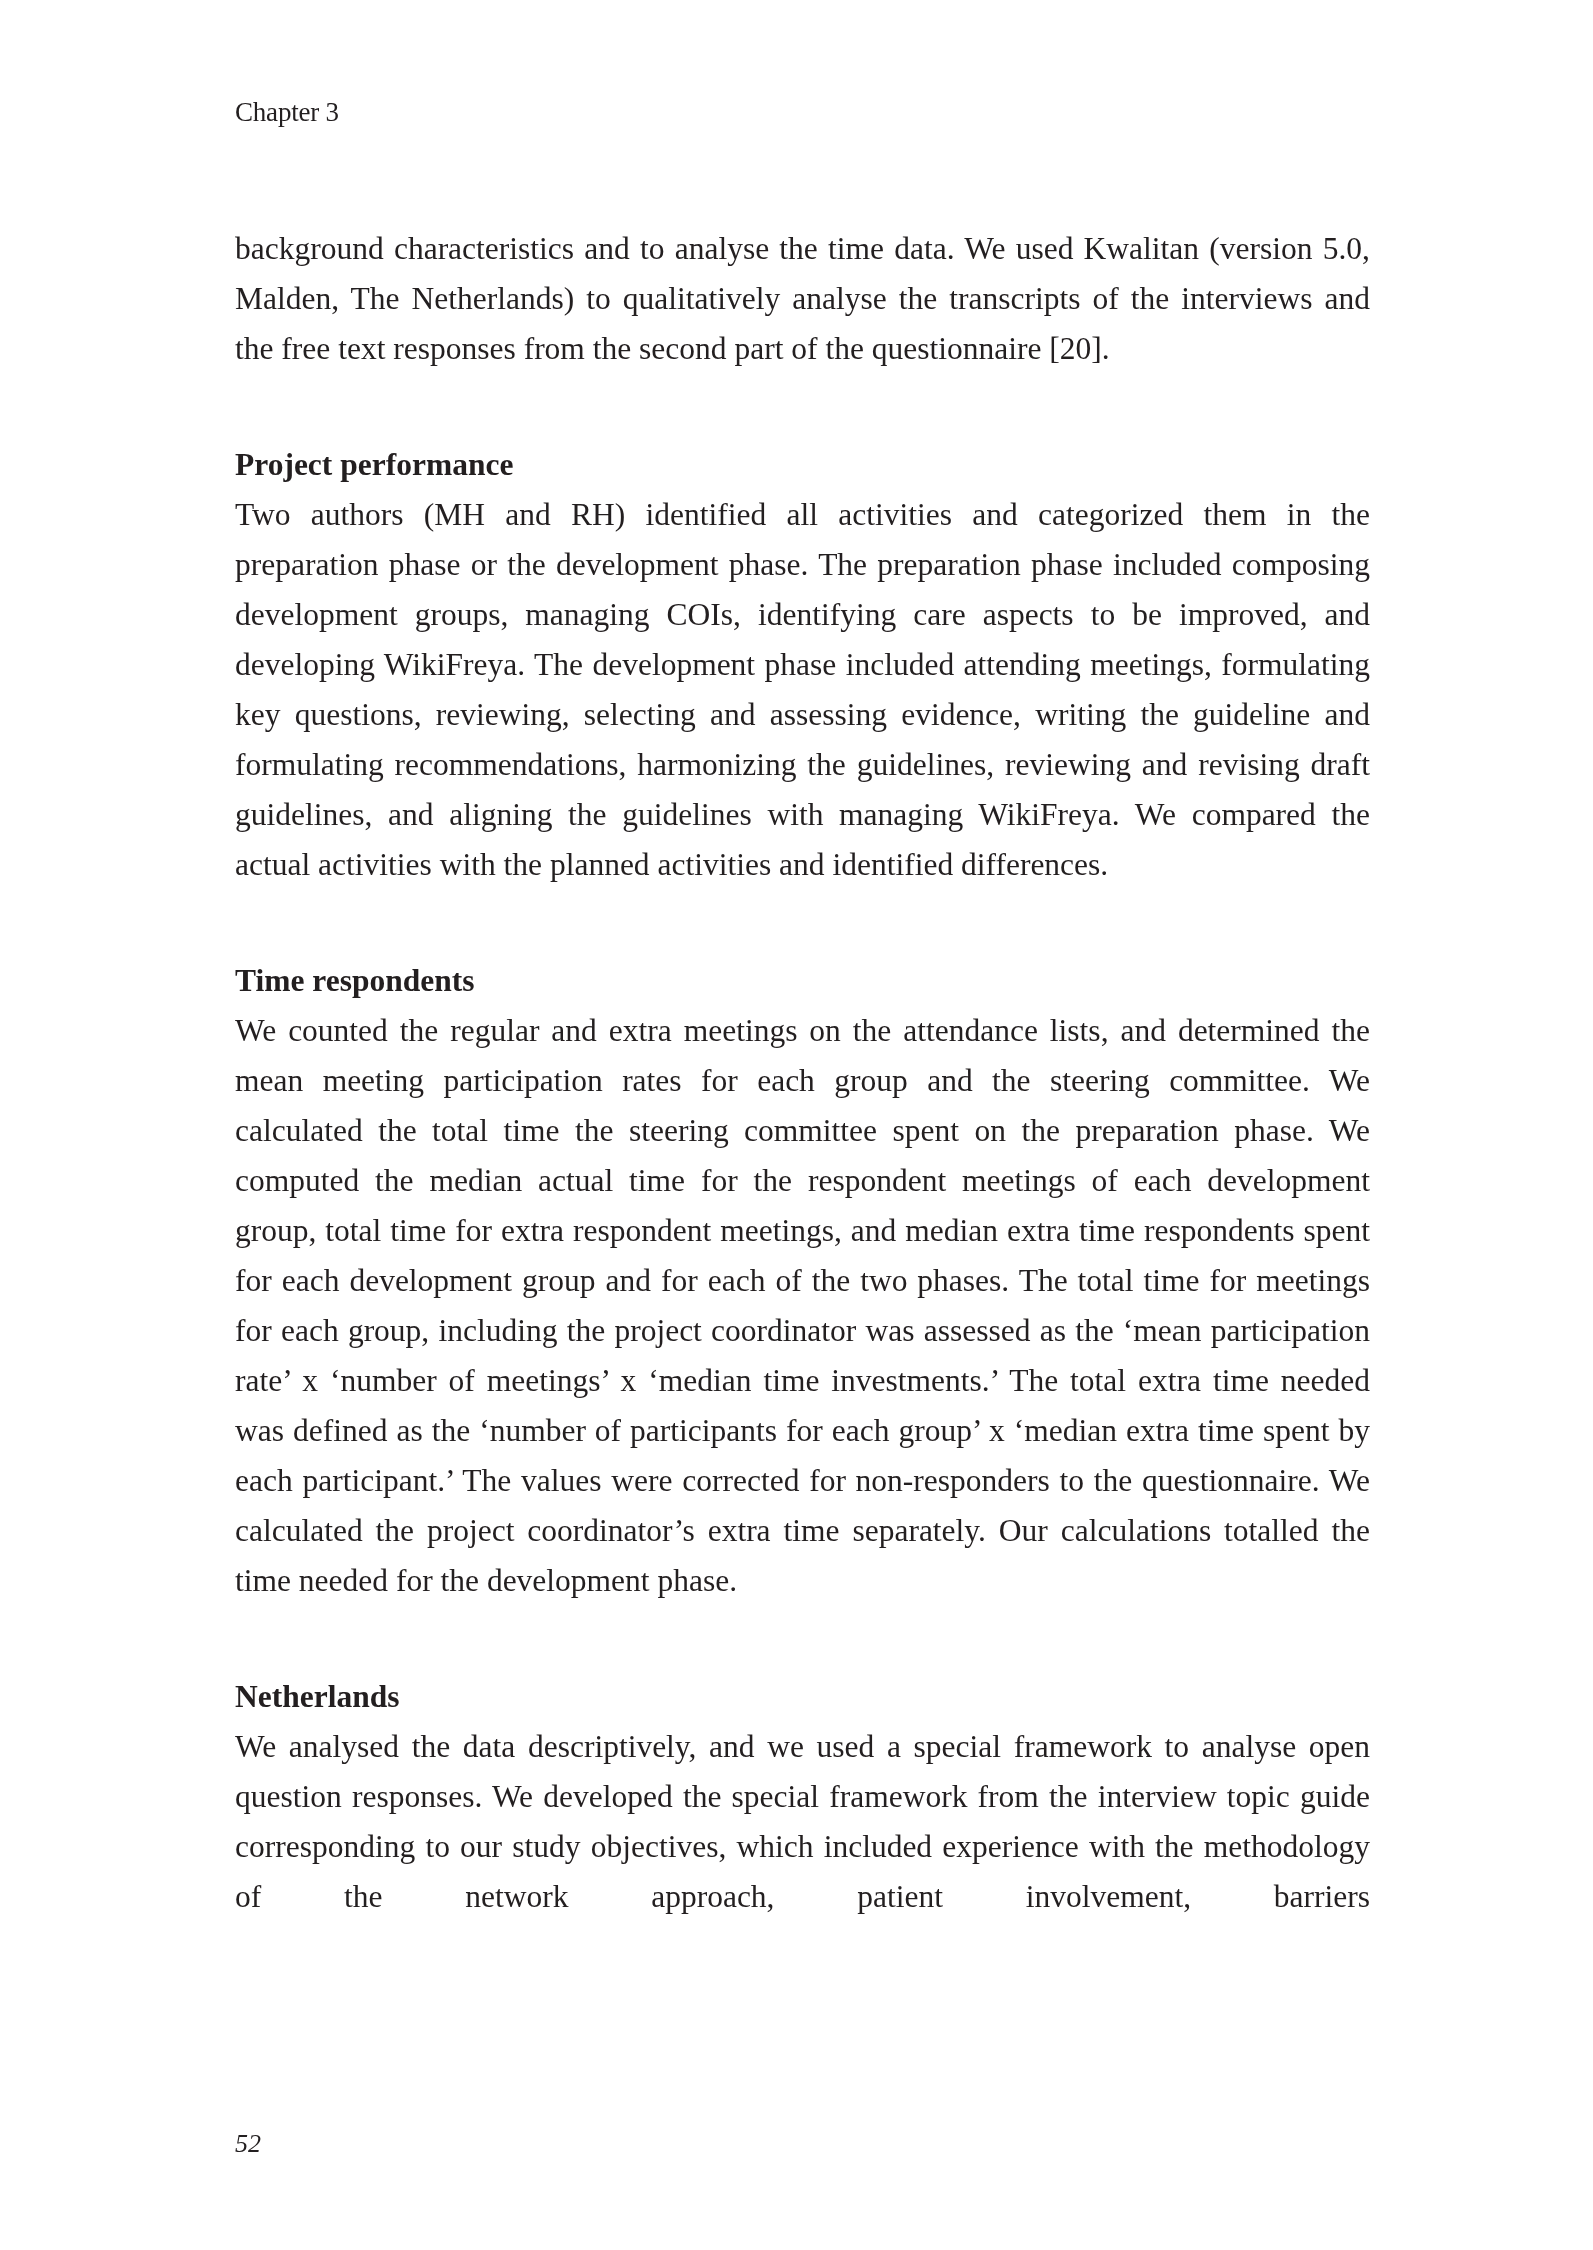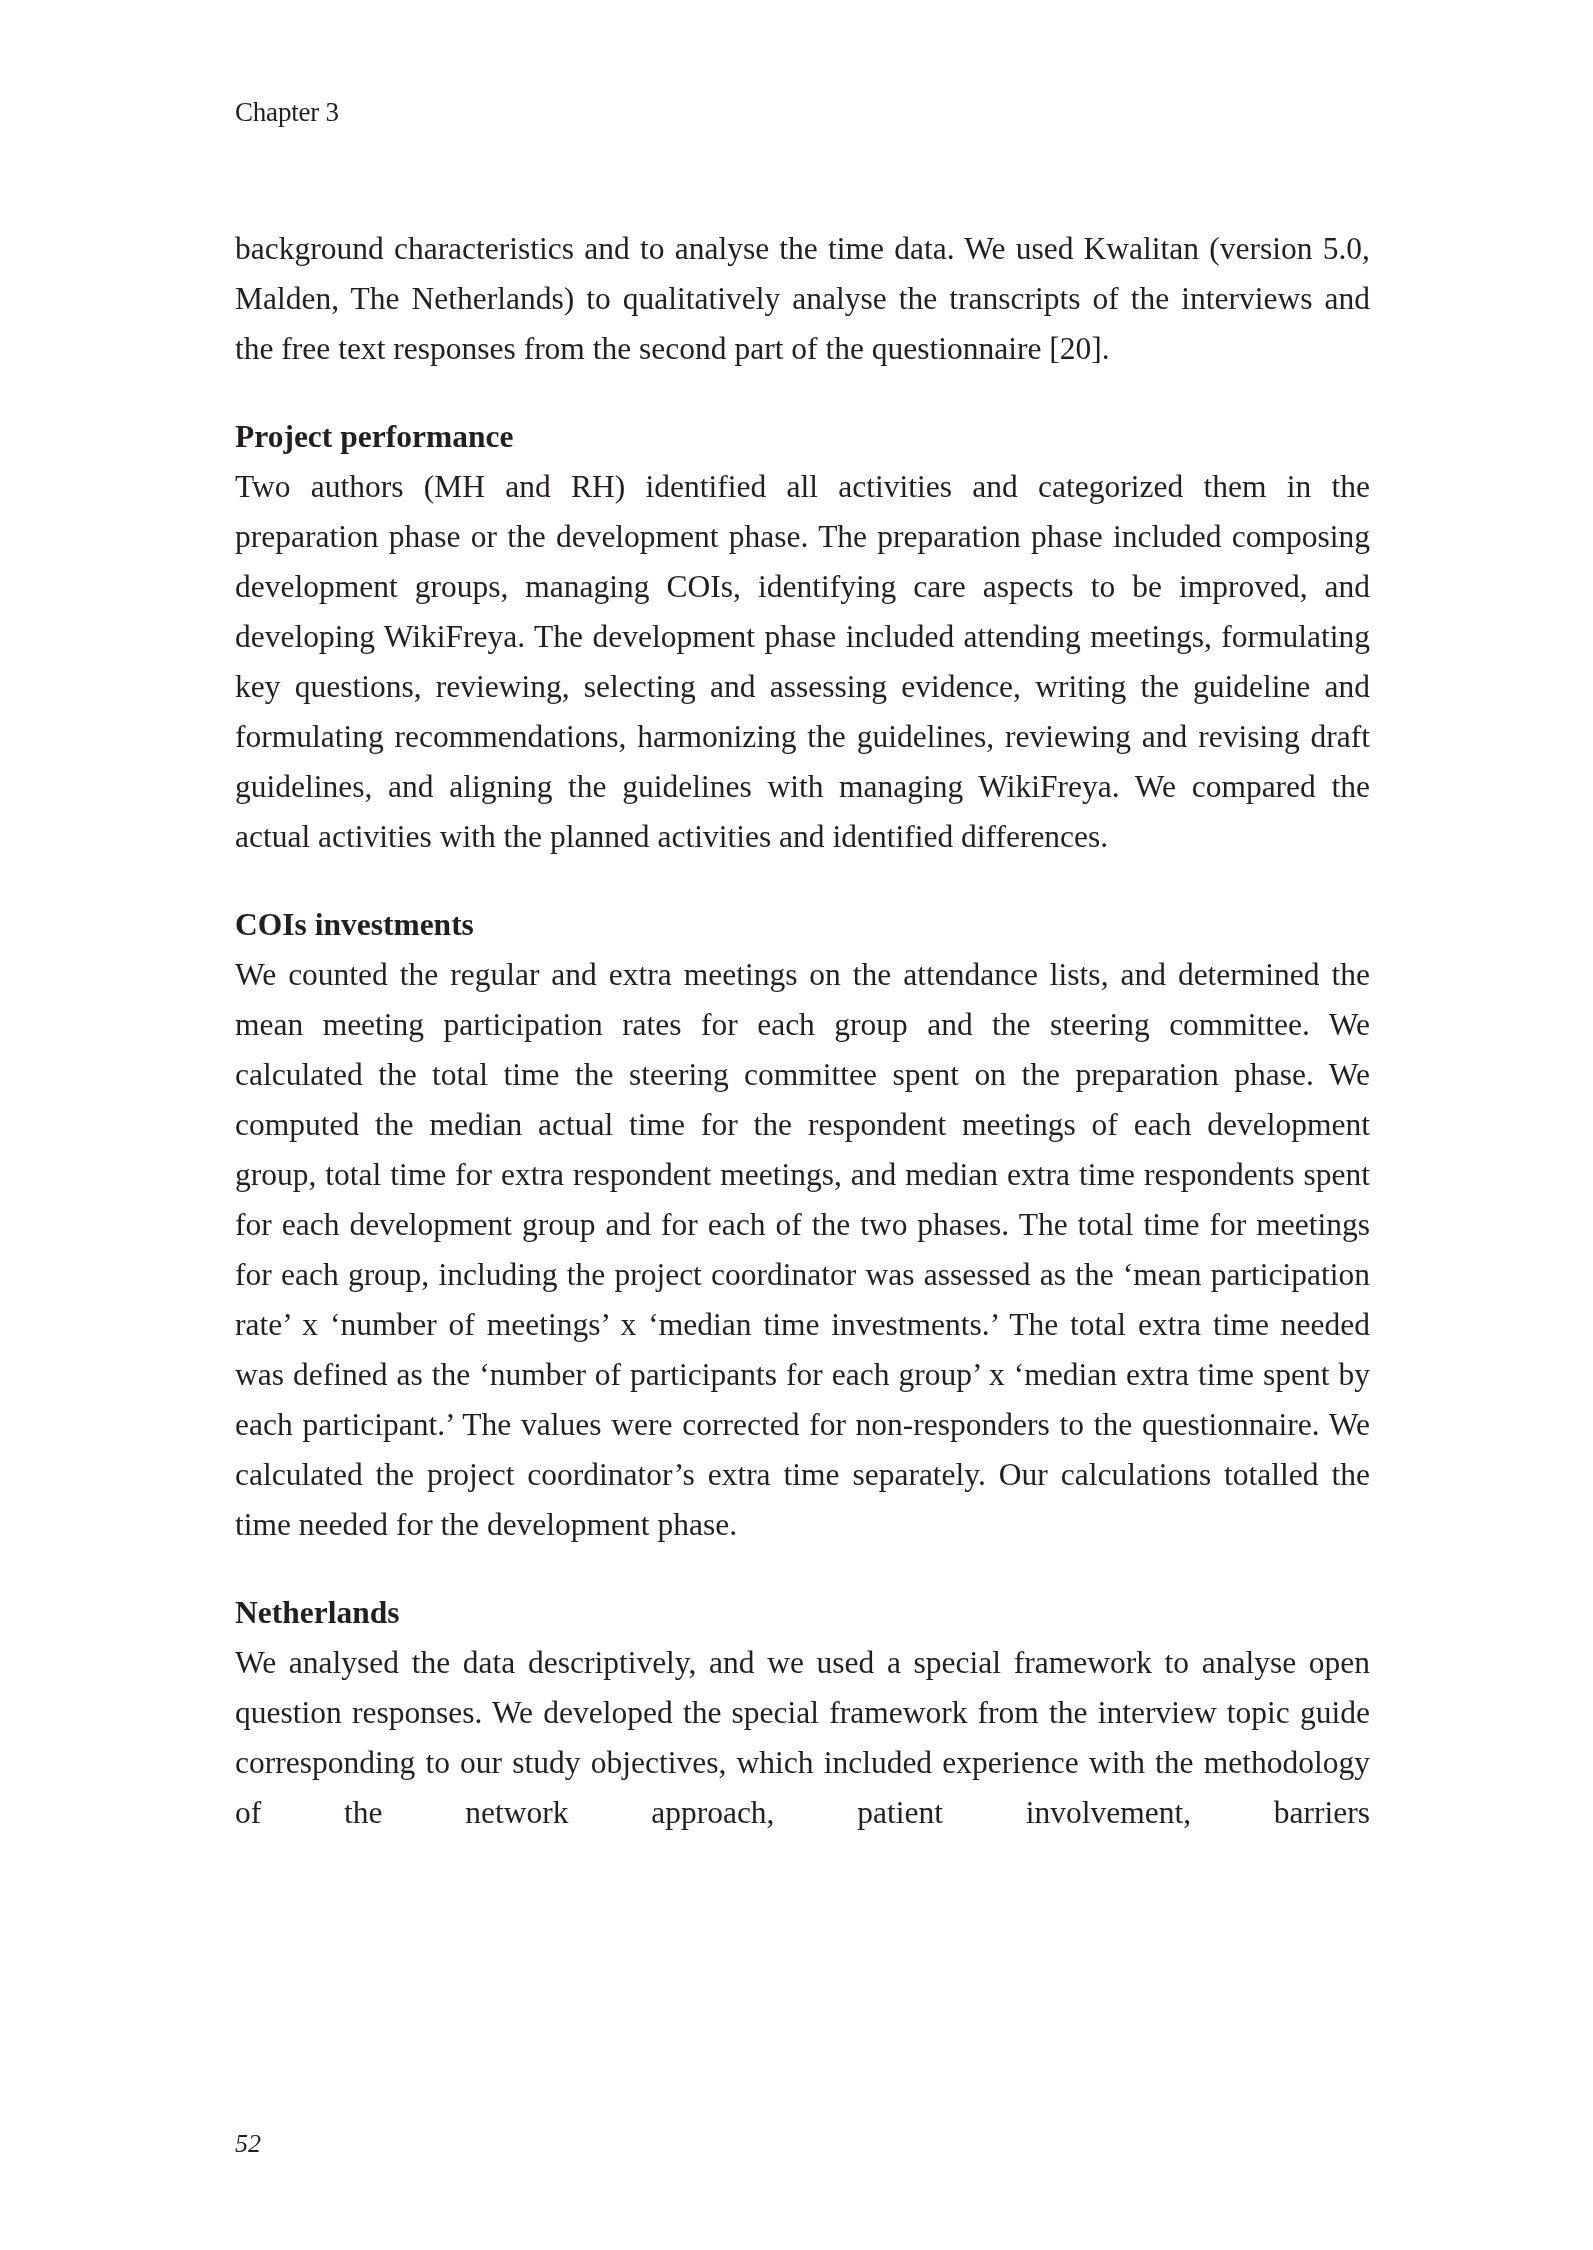--- a/index.html
+++ b/index.html
@@ -30,21 +30,21 @@
     width: 1135px;
     font-size: 31.5px;
     line-height: 50px;
   }
   .para {
     margin: 0;
     text-align: justify;
     hyphens: none;
   }
   .section {
-    margin-top: 38px;
+    margin-top: 66px;
   }
   .section-heading {
     margin: 0;
     font-weight: bold;
     font-size: 31.5px;
     line-height: 50px;
   }
   .page-number {
     position: absolute;
     left: 235px;
@@ -61,21 +61,21 @@
 
 <div class="body-text">
   <p class="para">background characteristics and to analyse the time data. We used Kwalitan (version 5.0, Malden, The Netherlands) to qualitatively analyse the transcripts of the interviews and the free text responses from the second part of the questionnaire [20].</p>
 
   <div class="section">
     <h3 class="section-heading">Project performance</h3>
     <p class="para">Two authors (MH and RH) identified all activities and categorized them in the preparation phase or the development phase. The preparation phase included composing development groups, managing COIs, identifying care aspects to be improved, and developing WikiFreya. The development phase included attending meetings, formulating key questions, reviewing, selecting and assessing evidence, writing the guideline and formulating recommendations, harmonizing the guidelines, reviewing and revising draft guidelines, and aligning the guidelines with managing WikiFreya. We compared the actual activities with the planned activities and identified differences.</p>
   </div>
 
   <div class="section">
-    <h3 class="section-heading">COIs investments</h3>
+    <h3 class="section-heading">Time respondents</h3>
     <p class="para">We counted the regular and extra meetings on the attendance lists, and determined the mean meeting participation rates for each group and the steering committee. We calculated the total time the steering committee spent on the preparation phase. We computed the median actual time for the respondent meetings of each development group, total time for extra respondent meetings, and median extra time respondents spent for each development group and for each of the two phases. The total time for meetings for each group, including the project coordinator was assessed as the ‘mean participation rate’ x ‘number of meetings’ x ‘median time investments.’ The total extra time needed was defined as the ‘number of participants for each group’ x ‘median extra time spent by each participant.’ The values were corrected for non-responders to the questionnaire. We calculated the project coordinator’s extra time separately. Our calculations totalled the time needed for the development phase.</p>
   </div>
 
   <div class="section">
     <h3 class="section-heading">Netherlands</h3>
     <p class="para" style="text-align-last: justify;">We analysed the data descriptively, and we used a special framework to analyse open question responses. We developed the special framework from the interview topic guide corresponding to our study objectives, which included experience with the methodology of the network approach, patient involvement, barriers</p>
   </div>
 </div>
 
 <div class="page-number">52</div>

